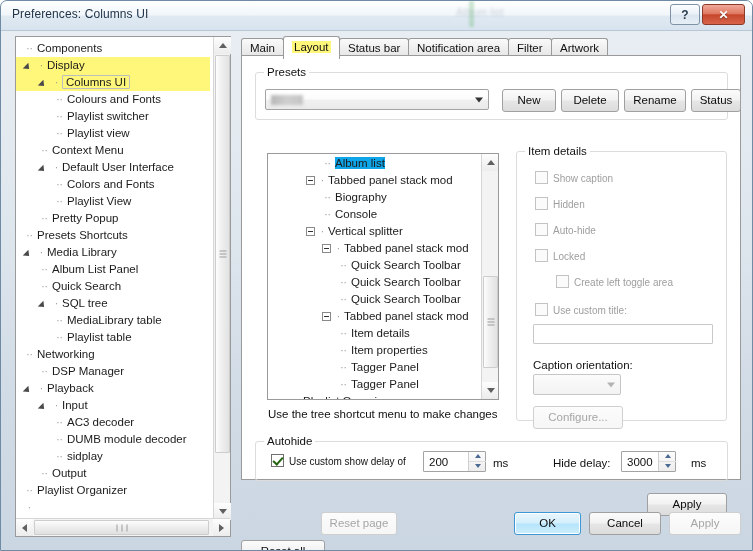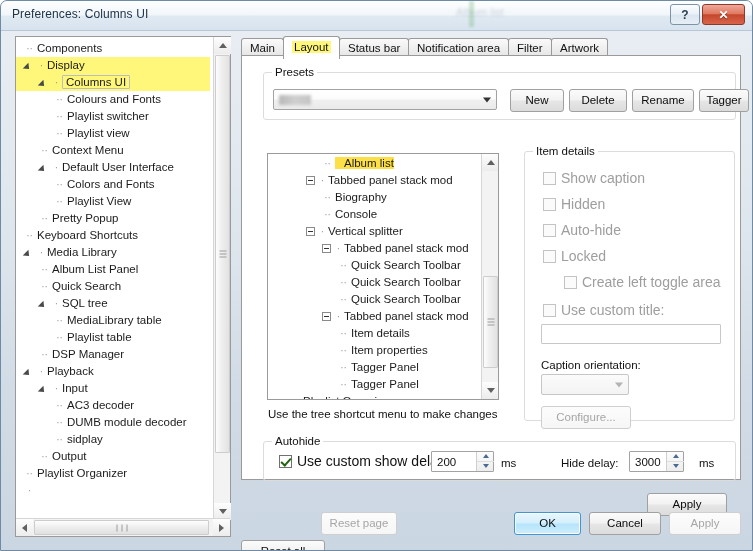--- a/index.html
+++ b/index.html
@@ -250,21 +250,20 @@
     width: 500px; height: 425px;
     background: #ffffff;
     border: 1px solid #9a9a9a;
   }
 
   
   .groupbox {
     position: absolute;
     border: 1px solid #dcdcdc;
     border-radius: 3px;
-    margin-left: 8px;
   }
   .group-title {
     position: absolute;
     top: -7px; left: 8px;
     background: #ffffff;
     padding: 0 3px;
     font-size: 11.5px;
     color: #111;
     white-space: nowrap;
   }
@@ -350,21 +349,21 @@
   }
   .lnode {
     position: relative;
     height: 17px;
     line-height: 17px;
     white-space: nowrap;
     font-size: 11.5px;
     color: #1b1b1b;
   }
   .lnode .llabel { position: relative; z-index: 2; }
-  .lnode.hl .llabel { background: #fde047; padding-left: 9px; }
+  .lnode.hl .llabel { background: #0ea5e9; }
   .boxexp {
     display: inline-block;
     width: 9px; height: 9px;
     border: 1px solid #8a8a8a;
     background: #fff;
     position: relative;
     vertical-align: middle;
     margin-right: 2px;
   }
   .boxexp::before {
@@ -374,21 +373,21 @@
     width: 5px; height: 1px;
     background: #333;
   }
 
   
   .cbrow {
     position: absolute;
     height: 17px;
     line-height: 17px;
     white-space: nowrap;
-    font-size: 14px;
+    font-size: 10px;
     color: #9e9e9e;
   }
   .cbox {
     display: inline-block;
     width: 13px; height: 13px;
     border: 1px solid #c3c3c3;
     background: #fbfbfb;
     vertical-align: -2px;
     margin-right: 5px;
     position: relative;
@@ -483,27 +482,28 @@
           <div class="tnode hl"><span style="display:inline-block;width:8px"></span><span class="expander open"></span><span class="vline"></span><span class="tlabel">Display</span></div>
           <div class="tnode hl hl-box"><span style="display:inline-block;width:23px"></span><span class="expander open"></span><span class="vline"></span><span class="tlabel">Columns UI</span></div>
           <div class="tnode"><span style="display:inline-block;width:38px"></span><span class="dots"></span><span style="display:inline-block;width:2px"></span><span class="tlabel">Colours and Fonts</span></div>
           <div class="tnode"><span style="display:inline-block;width:38px"></span><span class="dots"></span><span style="display:inline-block;width:2px"></span><span class="tlabel">Playlist switcher</span></div>
           <div class="tnode"><span style="display:inline-block;width:38px"></span><span class="dots"></span><span style="display:inline-block;width:2px"></span><span class="tlabel">Playlist view</span></div>
           <div class="tnode"><span style="display:inline-block;width:23px"></span><span class="dots"></span><span style="display:inline-block;width:2px"></span><span class="tlabel">Context Menu</span></div>
           <div class="tnode"><span style="display:inline-block;width:23px"></span><span class="expander open"></span><span class="vline"></span><span class="tlabel">Default User Interface</span></div>
           <div class="tnode"><span style="display:inline-block;width:38px"></span><span class="dots"></span><span style="display:inline-block;width:2px"></span><span class="tlabel">Colors and Fonts</span></div>
           <div class="tnode"><span style="display:inline-block;width:38px"></span><span class="dots"></span><span style="display:inline-block;width:2px"></span><span class="tlabel">Playlist View</span></div>
           <div class="tnode"><span style="display:inline-block;width:23px"></span><span class="dots"></span><span style="display:inline-block;width:2px"></span><span class="tlabel">Pretty Popup</span></div>
-          <div class="tnode"><span style="display:inline-block;width:8px"></span><span class="dots"></span><span style="display:inline-block;width:2px"></span><span class="tlabel">Keyboard Shortcuts</span></div>
+          <div class="tnode"><span style="display:inline-block;width:8px"></span><span class="dots"></span><span style="display:inline-block;width:2px"></span><span class="tlabel">Presets Shortcuts</span></div>
           <div class="tnode"><span style="display:inline-block;width:8px"></span><span class="expander open"></span><span class="vline"></span><span class="tlabel">Media Library</span></div>
           <div class="tnode"><span style="display:inline-block;width:23px"></span><span class="dots"></span><span style="display:inline-block;width:2px"></span><span class="tlabel">Album List Panel</span></div>
           <div class="tnode"><span style="display:inline-block;width:23px"></span><span class="dots"></span><span style="display:inline-block;width:2px"></span><span class="tlabel">Quick Search</span></div>
           <div class="tnode"><span style="display:inline-block;width:23px"></span><span class="expander open"></span><span class="vline"></span><span class="tlabel">SQL tree</span></div>
           <div class="tnode"><span style="display:inline-block;width:38px"></span><span class="dots"></span><span style="display:inline-block;width:2px"></span><span class="tlabel">MediaLibrary table</span></div>
           <div class="tnode"><span style="display:inline-block;width:38px"></span><span class="dots"></span><span style="display:inline-block;width:2px"></span><span class="tlabel">Playlist table</span></div>
+          <div class="tnode"><span style="display:inline-block;width:8px"></span><span class="dots"></span><span style="display:inline-block;width:2px"></span><span class="tlabel">Networking</span></div>
           <div class="tnode"><span style="display:inline-block;width:23px"></span><span class="dots"></span><span style="display:inline-block;width:2px"></span><span class="tlabel">DSP Manager</span></div>
           <div class="tnode"><span style="display:inline-block;width:8px"></span><span class="expander open"></span><span class="vline"></span><span class="tlabel">Playback</span></div>
           <div class="tnode"><span style="display:inline-block;width:23px"></span><span class="expander open"></span><span class="vline"></span><span class="tlabel">Input</span></div>
           <div class="tnode"><span style="display:inline-block;width:38px"></span><span class="dots"></span><span style="display:inline-block;width:2px"></span><span class="tlabel">AC3 decoder</span></div>
           <div class="tnode"><span style="display:inline-block;width:38px"></span><span class="dots"></span><span style="display:inline-block;width:2px"></span><span class="tlabel">DUMB module decoder</span></div>
           <div class="tnode"><span style="display:inline-block;width:38px"></span><span class="dots"></span><span style="display:inline-block;width:2px"></span><span class="tlabel">sidplay</span></div>
           <div class="tnode"><span style="display:inline-block;width:23px"></span><span class="dots"></span><span style="display:inline-block;width:2px"></span><span class="tlabel">Output</span></div>
           <div class="tnode"><span style="display:inline-block;width:8px"></span><span class="dots"></span><span style="display:inline-block;width:2px"></span><span class="tlabel">Playlist Organizer</span></div>
           <div class="tnode"><span style="display:inline-block;width:8px"></span><span class="vline"></span></div>
         </div>
@@ -554,21 +554,21 @@
 
       <div class="groupbox" id="presets-group" style="left:13px; top:16px; width:473px; height:48px;">
         <div class="group-title">Presets</div>
         <div class="combo" id="preset-combo" style="left:9px; top:16px; width:224px;">
           <div class="combo-value redacted"></div>
           <div class="combo-arrow"></div>
         </div>
         <div class="btn" id="btn-new" style="left:246px; top:16px; width:54px;">New</div>
         <div class="btn" id="btn-delete" style="left:305px; top:16px; width:58px;">Delete</div>
         <div class="btn" id="btn-rename" style="left:368px; top:16px; width:62px;">Rename</div>
-        <div class="btn" id="btn-reset" style="left:435px; top:16px; width:50px;">Tagger</div>
+        <div class="btn" id="btn-reset" style="left:435px; top:16px; width:50px;">Status</div>
       </div>
 
       <div id="layout-tree-box">
         <div id="layout-tree">
             <div class="lnode hl"><span style="display:inline-block;width:54px"></span><span class="dots"></span><span style="display:inline-block;width:2px"></span><span class="llabel">Album list</span></div>
             <div class="lnode"><span style="display:inline-block;width:38px"></span><span class="boxexp"></span><span class="vline"></span><span class="llabel">Tabbed panel stack mod</span></div>
             <div class="lnode"><span style="display:inline-block;width:54px"></span><span class="dots"></span><span style="display:inline-block;width:2px"></span><span class="llabel">Biography</span></div>
             <div class="lnode"><span style="display:inline-block;width:54px"></span><span class="dots"></span><span style="display:inline-block;width:2px"></span><span class="llabel">Console</span></div>
             <div class="lnode"><span style="display:inline-block;width:38px"></span><span class="boxexp"></span><span class="vline"></span><span class="llabel">Vertical splitter</span></div>
             <div class="lnode"><span style="display:inline-block;width:54px"></span><span class="boxexp"></span><span class="vline"></span><span class="llabel">Tabbed panel stack mod</span></div>

